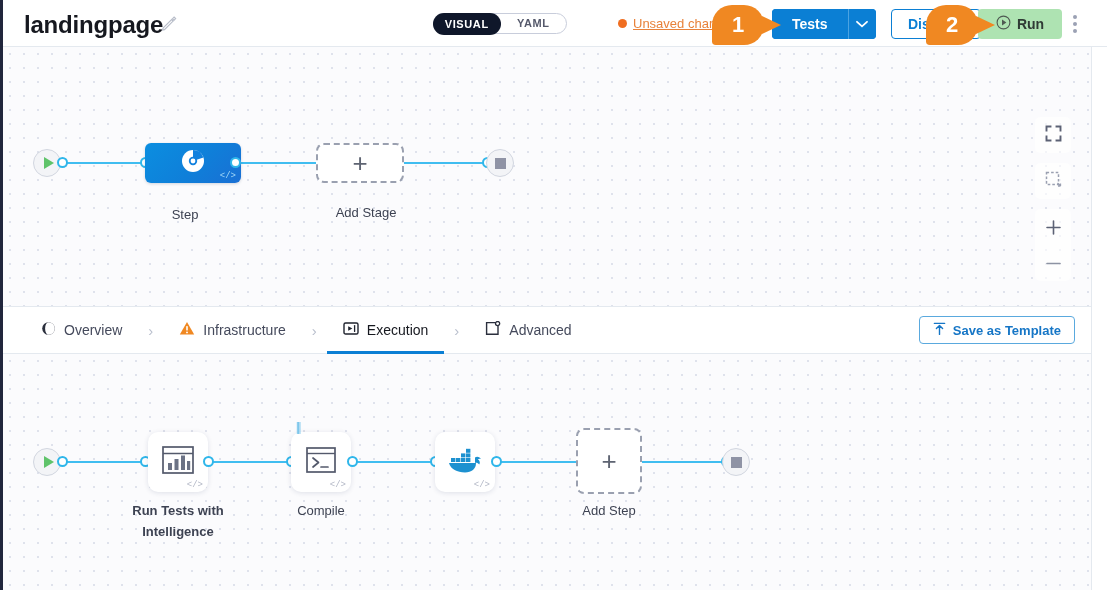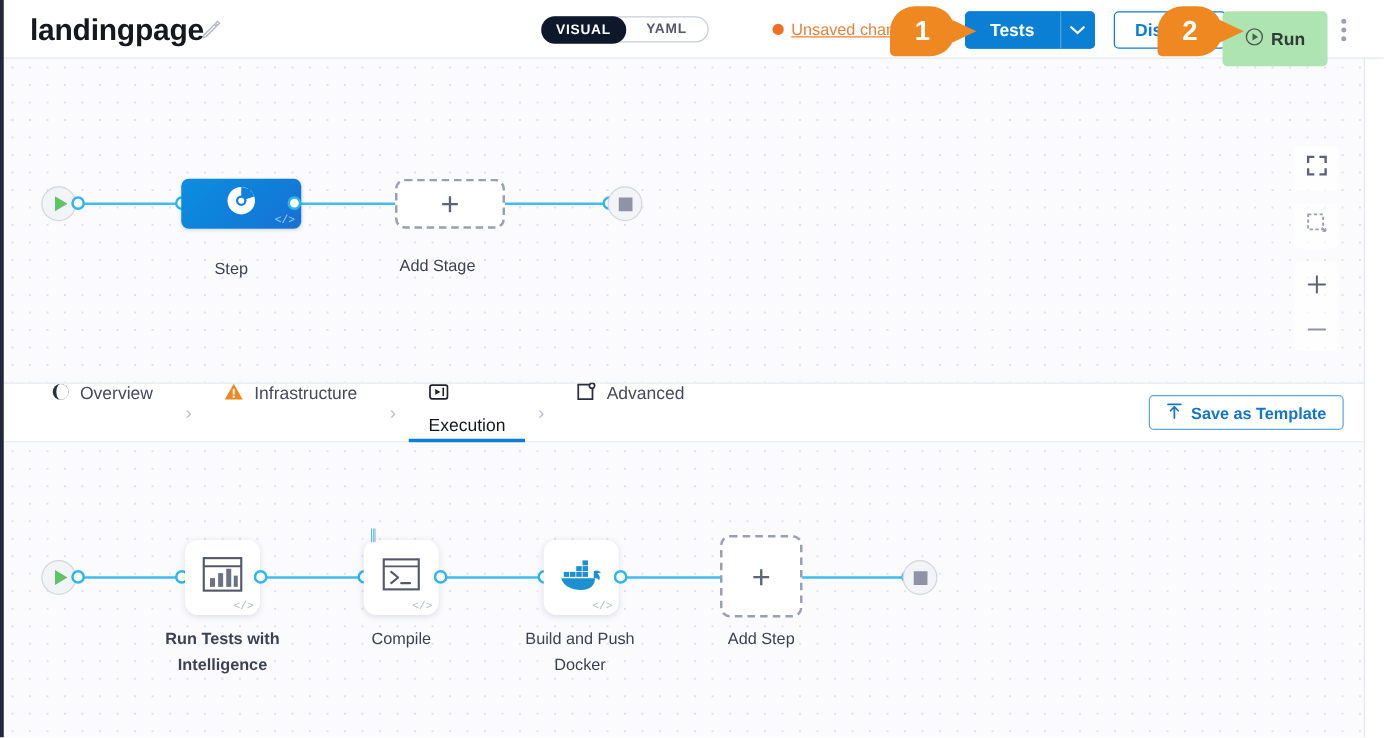--- a/index.html
+++ b/index.html
@@ -100,21 +100,21 @@
     border: 1px solid #0b7fd4; border-radius: 4px;
     background: #ffffff; color: #0b7fd4;
     font-size: 14px; font-weight: bold;
     display: flex; align-items: center;
     padding-left: 16px;
     cursor: pointer;
   }
 
   .run-btn {
     position: absolute; left: 978px; top: 9px;
-    height: 44px; width: 84px;
+    height: 30px; width: 84px;
     background: #aee3b2; border: none; border-radius: 4px;
     display: flex; align-items: center; justify-content: center; gap: 6px;
     color: #2f3b35; font-size: 14px; font-weight: bold;
     cursor: pointer;
   }
 
   .kebab {
     position: absolute; left: 1068px; top: 13px;
     width: 14px; height: 22px;
     display: flex; flex-direction: column;
@@ -270,26 +270,26 @@
     position: absolute; left: 3px; top: 306px;
     width: 1089px; height: 48px;
     background: #ffffff;
     border-top: 1px solid #e4e9ef;
     border-bottom: 1px solid #e4e9ef;
     border-right: 1px solid #e4e9ef;
     display: flex; align-items: center;
   }
   .tabs { display: flex; align-items: center; height: 48px; margin-left: 22px; }
   .tab {
-    display: flex; gap: 8px;
+    display: flex; align-items: center; gap: 8px;
     height: 48px; padding: 0 16px;
     font-size: 14px; color: #454a5c;
     cursor: pointer; position: relative;
   }
-  .tab.active { color: #16181f; flex-direction: column; }
+  .tab.active { color: #16181f; }
   .tab.active::after {
     content: ""; position: absolute;
     left: 0; right: 0; bottom: 0; height: 3px;
     background: #0b7fd4;
   }
   .tab-sep {
     color: #b9bfcd; font-size: 15px;
     padding: 0 10px; user-select: none;
   }
   .save-template-btn {
@@ -384,21 +384,21 @@
         </svg>
       </span>
       <span class="code-tag">&lt;/&gt;</span>
     </div>
     <div class="port" style="left:227px; top:110px;"></div>
     <div class="caption" style="left:132px; top:157px; width:100px;">Step</div>
 
     <div class="add-node" style="left:313px; top:96px; width:88px; height:40px;">
       <span class="add-plus">+</span>
     </div>
-    <div class="caption" style="left:292px; top:155px; width:110px;">Add Stage</div>
+    <div class="caption" style="left:308px; top:155px; width:110px;">Add Stage</div>
 
     <div class="port" style="left:479px; top:110px;"></div>
     <div class="term-node" style="left:483px; top:102px;">
       <span class="stop-sq"></span>
     </div>
 
     <div class="canvas-controls">
       <div class="ctrl-btn">
         <span>
           <svg width="17" height="17" viewBox="0 0 17 17">
@@ -551,21 +551,20 @@
             <rect x="20" y="3.8" width="4.4" height="4"></rect>
             <rect x="5" y="13" width="4.4" height="4"></rect>
           </g>
           <path d="M3 18 H30 C30 24 25.5 27.4 19 27.4 C11 27.4 4.8 24.3 3 18 Z" fill="#1d91d0"></path>
           <path d="M29 12.4 C31.6 11 34.2 12.6 35 14 C34 13.4 32.6 13.6 31.8 14.3 C33.6 15.6 34.6 17.6 33.2 19.6 C32.2 18 30.4 17.6 29 18 Z" fill="#1d91d0"></path>
         </svg>
       </span>
       <span class="code-tag">&lt;/&gt;</span>
     </div>
     <div class="port" style="left:488px; top:102px;"></div>
-    <div class="caption" style="left:400px; top:146px; width:122px;">Build and Push Docker</div>
 
     <div class="add-node" style="left:573px; top:74px; width:66px; height:66px;">
       <span class="add-plus">+</span>
     </div>
     <div class="caption" style="left:553px; top:146px; width:106px;">Add Step</div>
 
     <div class="port" style="left:718px; top:102px;"></div>
     <div class="term-node" style="left:719px; top:94px;">
       <span class="stop-sq"></span>
     </div>

